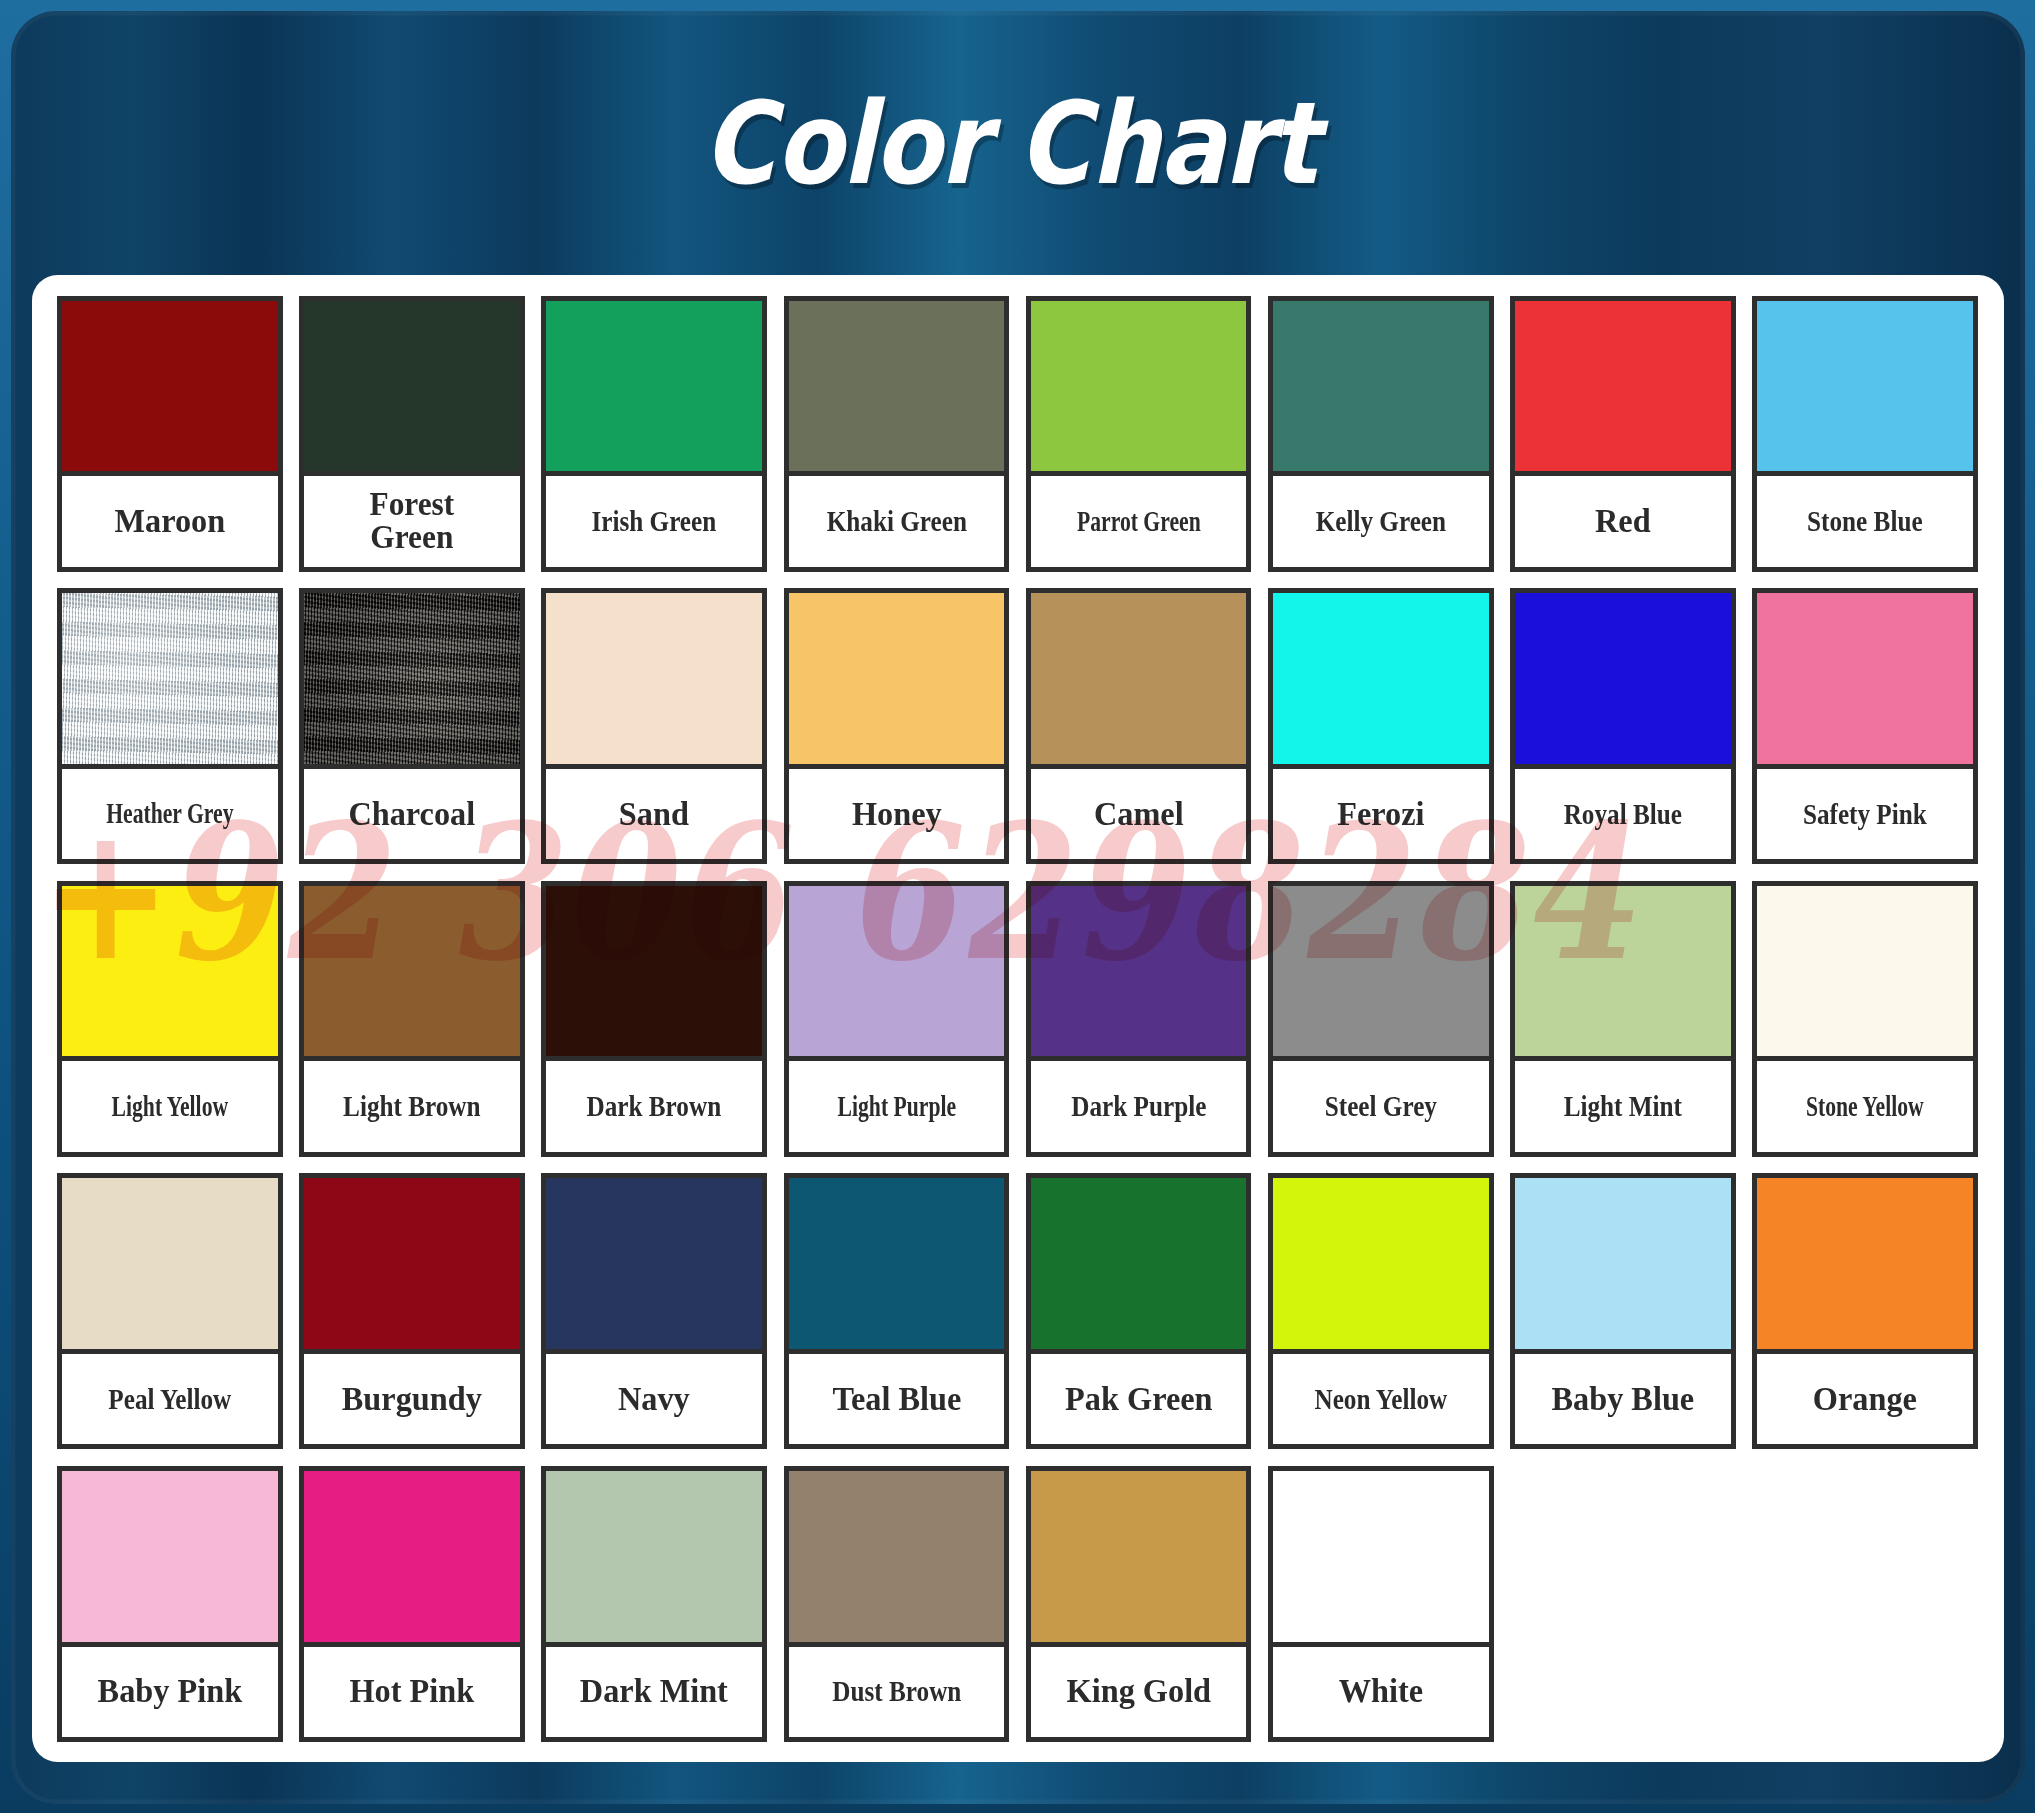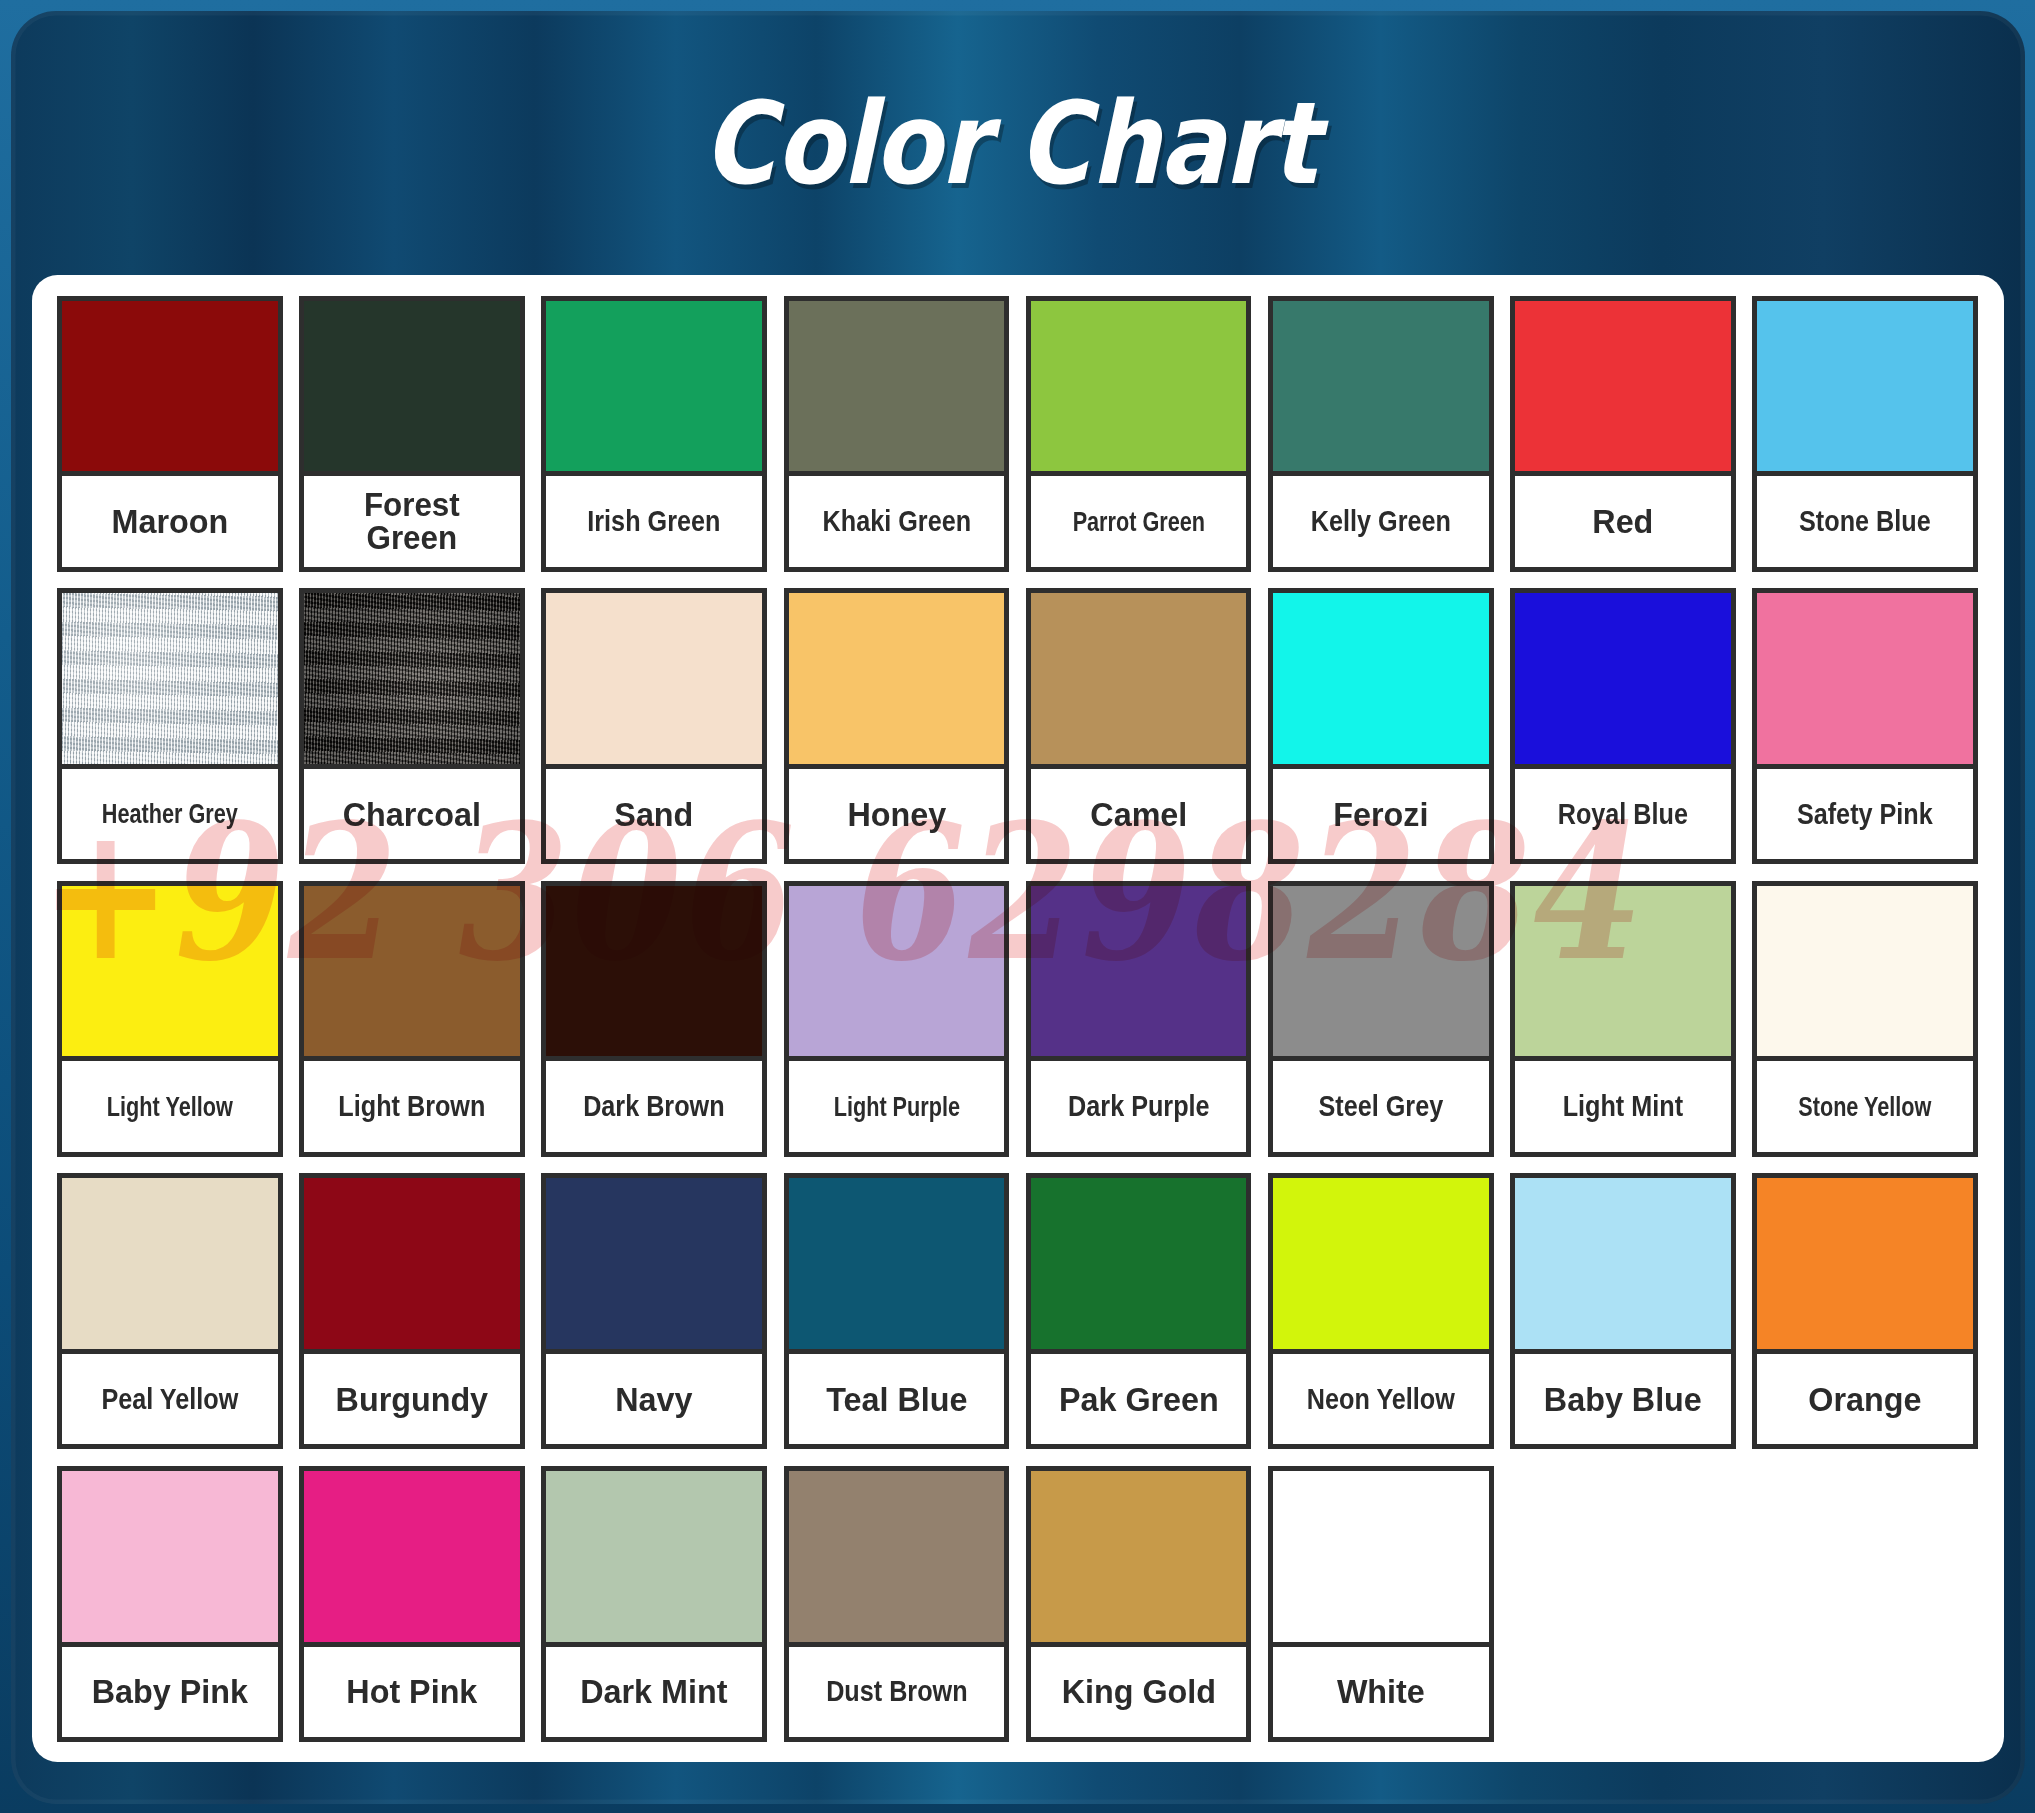--- a/index.html
+++ b/index.html
@@ -56,20 +56,21 @@
     grid-template-rows:repeat(5,1fr);
     column-gap:16.5px;row-gap:16.5px;
     width:100%;height:100%;
   }
   .cell{
     display:flex;flex-direction:column;
     border:5.3px solid #2e2e2e;
     background:#fff;
     box-sizing:border-box;
     overflow:hidden;
+    font-family:Liberation Serif, serif;
   }
   .sw{flex:0 0 66%;width:100%;border-bottom:5.3px solid #2e2e2e;box-sizing:border-box;}
   .lbl{
     flex:1 1 auto;display:flex;align-items:center;justify-content:center;
     text-align:center;line-height:1.02;
     font-weight:bold;font-size:34px;color:#2b2b2b;
     padding:0 3px;
     transform:scaleX(0.95);
     white-space:pre-line;
   }

